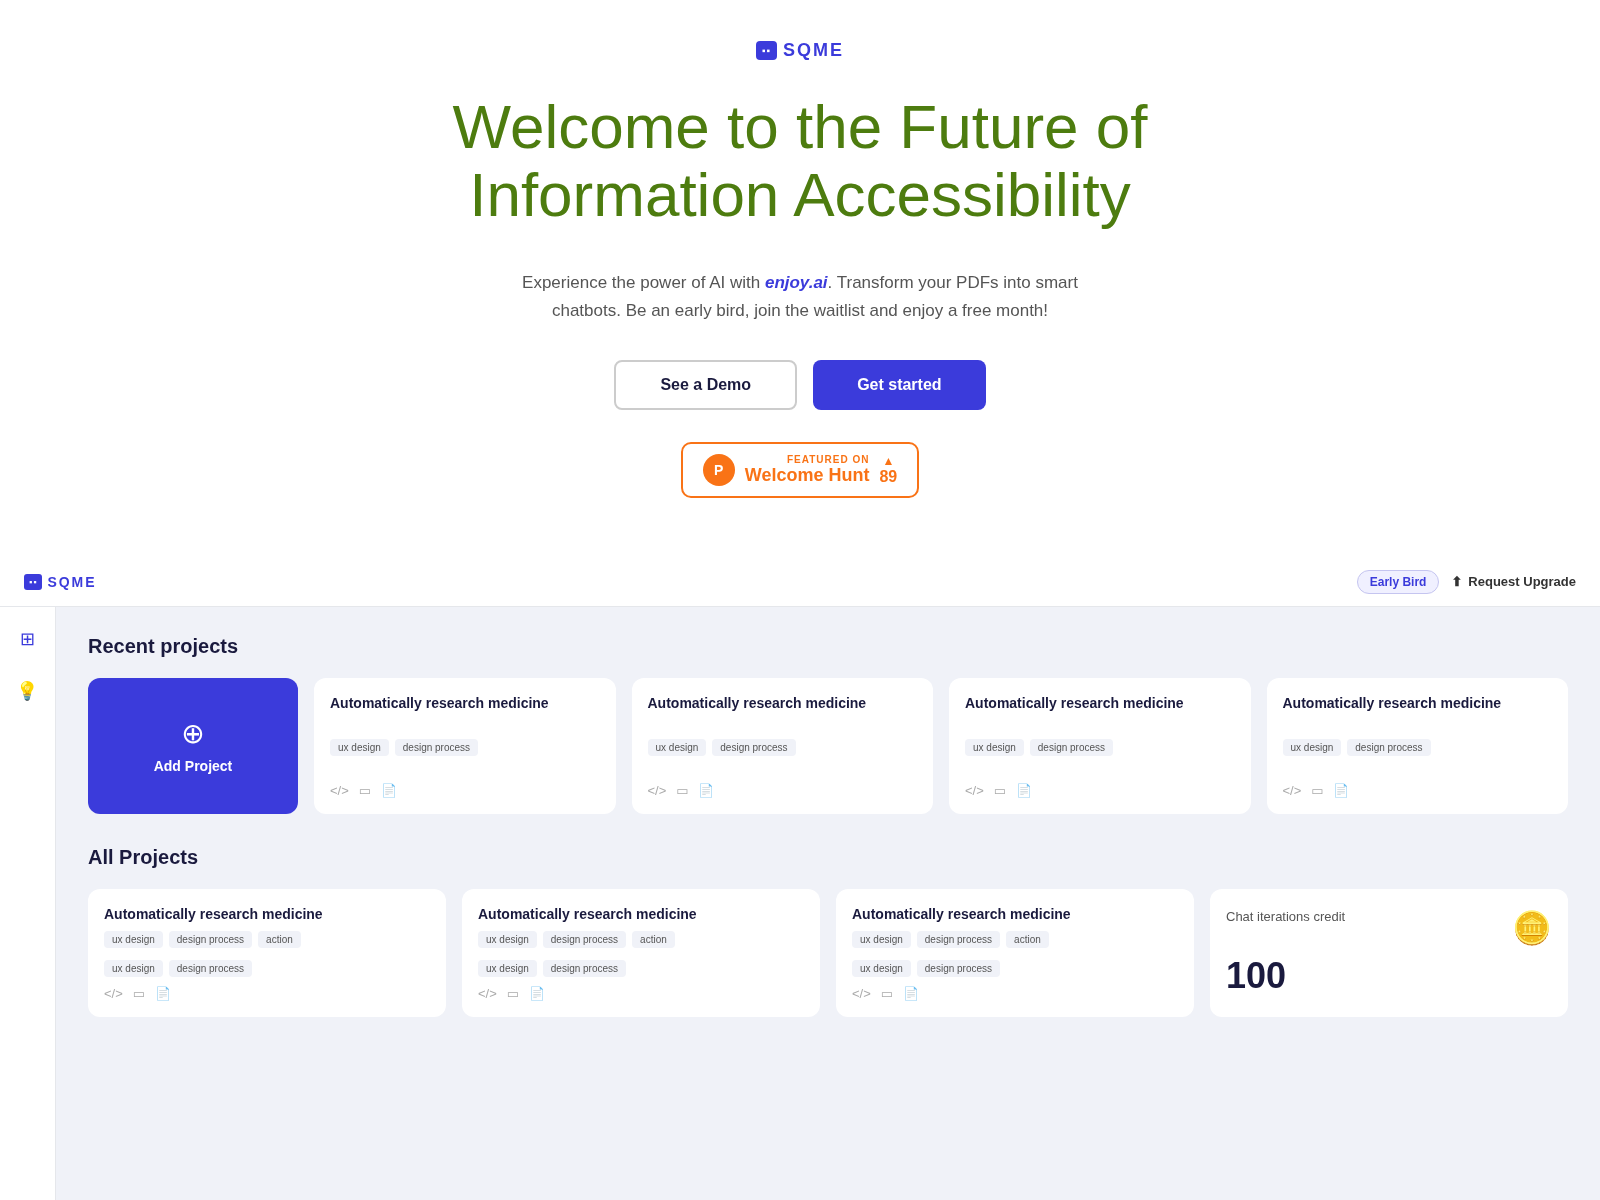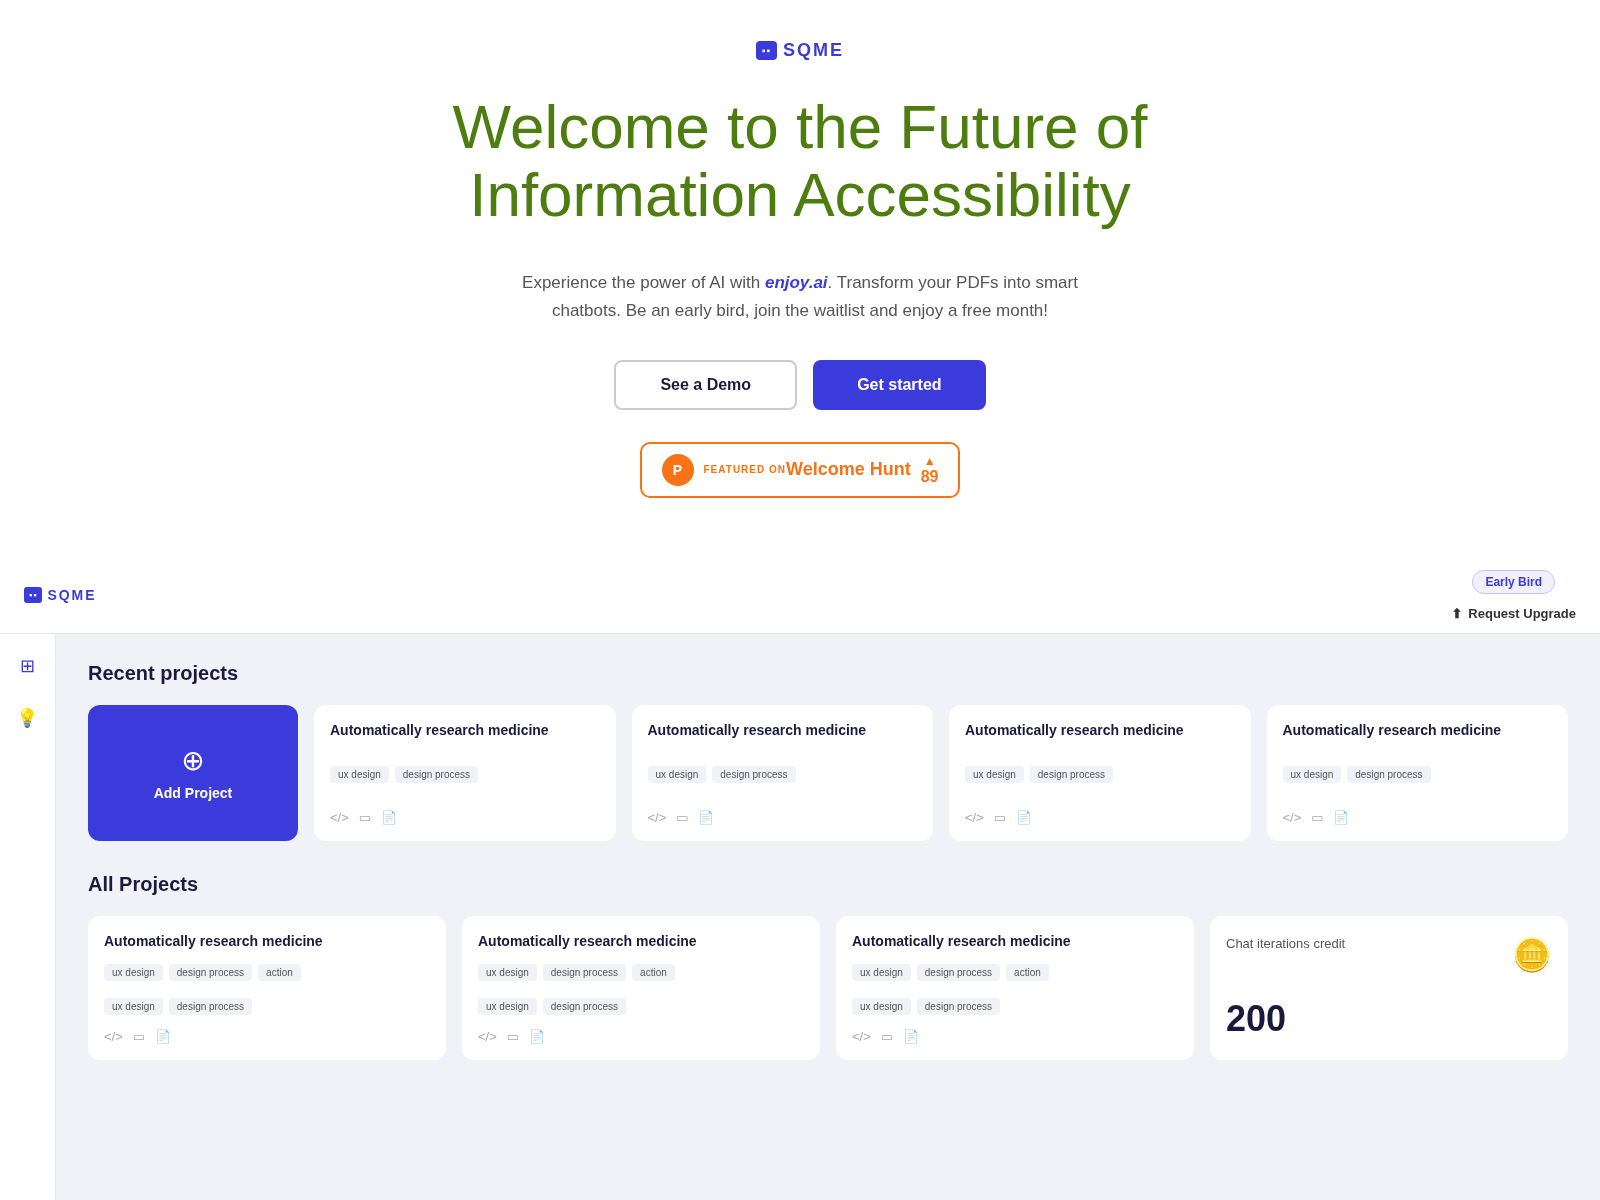--- a/index.html
+++ b/index.html
@@ -98,22 +98,22 @@
       border-radius: 50%;
       display: flex;
       align-items: center;
       justify-content: center;
       color: #fff;
       font-weight: 900;
       font-size: 14px;
     }
     .ph-text {
       display: flex;
-      flex-direction: row;
-      align-items: center;
+      flex-direction: column;
+      align-items: flex-end;
     }
     .ph-featured {
       font-size: 10px;
       color: #f97316;
       font-weight: 600;
       letter-spacing: 1px;
       text-transform: uppercase;
     }
     .ph-name {
       font-size: 18px;
@@ -165,21 +165,20 @@
     .app-logo-text {
       font-size: 14px;
       font-weight: 800;
       color: #3b3bdb;
       letter-spacing: 2px;
     }
     .app-header-right {
       display: flex;
       align-items: center;
       gap: 12px;
-      flex-direction: column;
     }
     .early-bird-badge {
       background: #f0f0ff;
       color: #3b3bdb;
       font-size: 12px;
       font-weight: 600;
       padding: 4px 12px;
       border-radius: 20px;
       border: 1px solid #c5c5f0;
     }
@@ -306,21 +305,21 @@
       display: flex;
       flex-direction: column;
       justify-content: space-between;
     }
     .credit-card {
       background: #fff;
       border-radius: 12px;
       padding: 20px 16px;
       display: flex;
       flex-direction: column;
-      gap: 24px;
+      gap: 8px;
     }
     .credit-title {
       font-size: 13px;
       color: #555;
       font-weight: 500;
     }
     .credit-number {
       font-size: 36px;
       font-weight: 800;
       color: #1a1a3e;
@@ -527,21 +526,21 @@
             <span>▭</span>
             <span>📄</span>
           </div>
         </div>
 
         <div class="credit-card">
           <div class="credit-header">
             <span class="credit-title">Chat iterations credit</span>
             <span class="credit-icon">🪙</span>
           </div>
-          <span class="credit-number">200</span>
+          <span class="credit-number">100</span>
         </div>
 
       </div>
 
     </main>
   </div>
 
 </div>
 
 </body></html>

